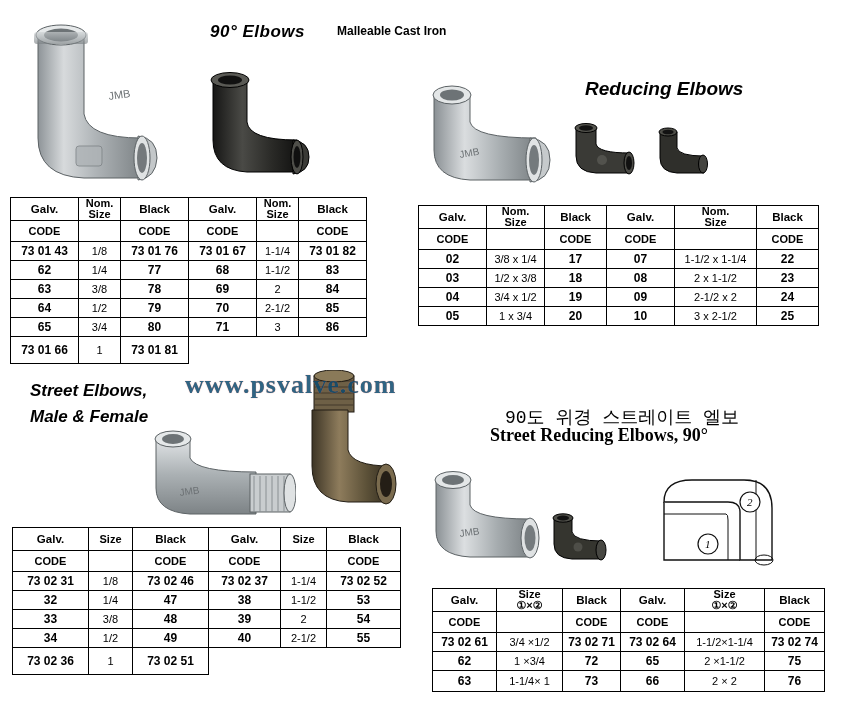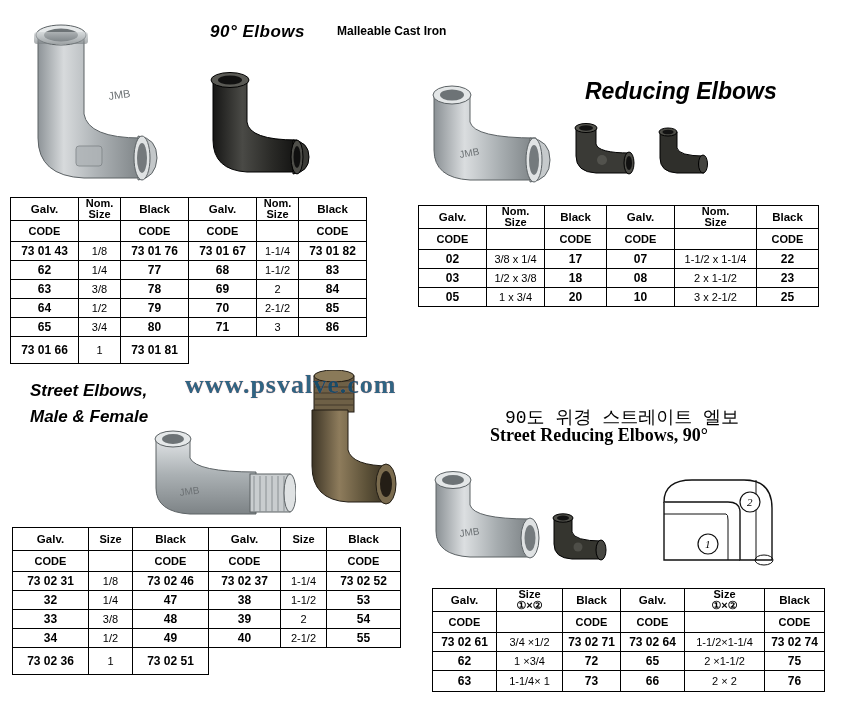--- a/index.html
+++ b/index.html
@@ -8,21 +8,21 @@
     background:#ffffff;
     font-family:"Liberation Serif", serif;
     color:#000;
     overflow:hidden;
   }
   .abs{position:absolute;}
 
   
   .h-elbows{left:210px;top:22px;font-family:"Liberation Sans",sans-serif;font-weight:bold;font-style:italic;font-size:17px;letter-spacing:0.5px;}
   .h-elbows-sub{left:337px;top:24px;font-family:"Liberation Sans",sans-serif;font-weight:bold;font-size:12px;}
-  .h-reducing{left:585px;top:78px;font-family:"Liberation Sans",sans-serif;font-weight:bold;font-style:italic;font-size:23px;}
+  .h-reducing{left:585px;top:78px;font-family:"Liberation Sans",sans-serif;font-weight:bold;font-style:italic;font-size:19px;}
   .h-street1{left:30px;top:378px;font-family:"Liberation Sans",sans-serif;font-weight:bold;font-style:italic;font-size:17px;line-height:26px;}
   .h-street-kr{left:505px;top:405px;font-family:Liberation Mono, monospace;font-size:18px;}
   .h-street-rd{left:490px;top:425px;font-family:"Liberation Serif",serif;font-weight:bold;font-size:18px;}
 
   
   .watermark{
     left:185px;top:370px;width:545px;text-align:left;
     font-family:"Liberation Serif",serif;font-weight:bold;font-size:26px;
     color:#0c4a6e;opacity:.85;letter-spacing:1px;
     text-shadow:0 0 1px #d9695c;
@@ -346,20 +346,28 @@
   </tr>
   <tr>
     <td class="code">03</td>
     <td class="num">1/2 x 3/8</td>
     <td class="code">18</td>
     <td class="code">08</td>
     <td class="num">2   x 1-1/2</td>
     <td class="code">23</td>
   </tr>
   <tr>
+    <td class="code">04</td>
+    <td class="num">3/4 x 1/2</td>
+    <td class="code">19</td>
+    <td class="code">09</td>
+    <td class="num">2-1/2 x    2</td>
+    <td class="code">24</td>
+  </tr>
+  <tr>
     <td class="code">05</td>
     <td class="num">1  x 3/4</td>
     <td class="code">20</td>
     <td class="code">10</td>
     <td class="num">3   x 2-1/2</td>
     <td class="code">25</td>
   </tr>
 </tbody>
   </table>
 

